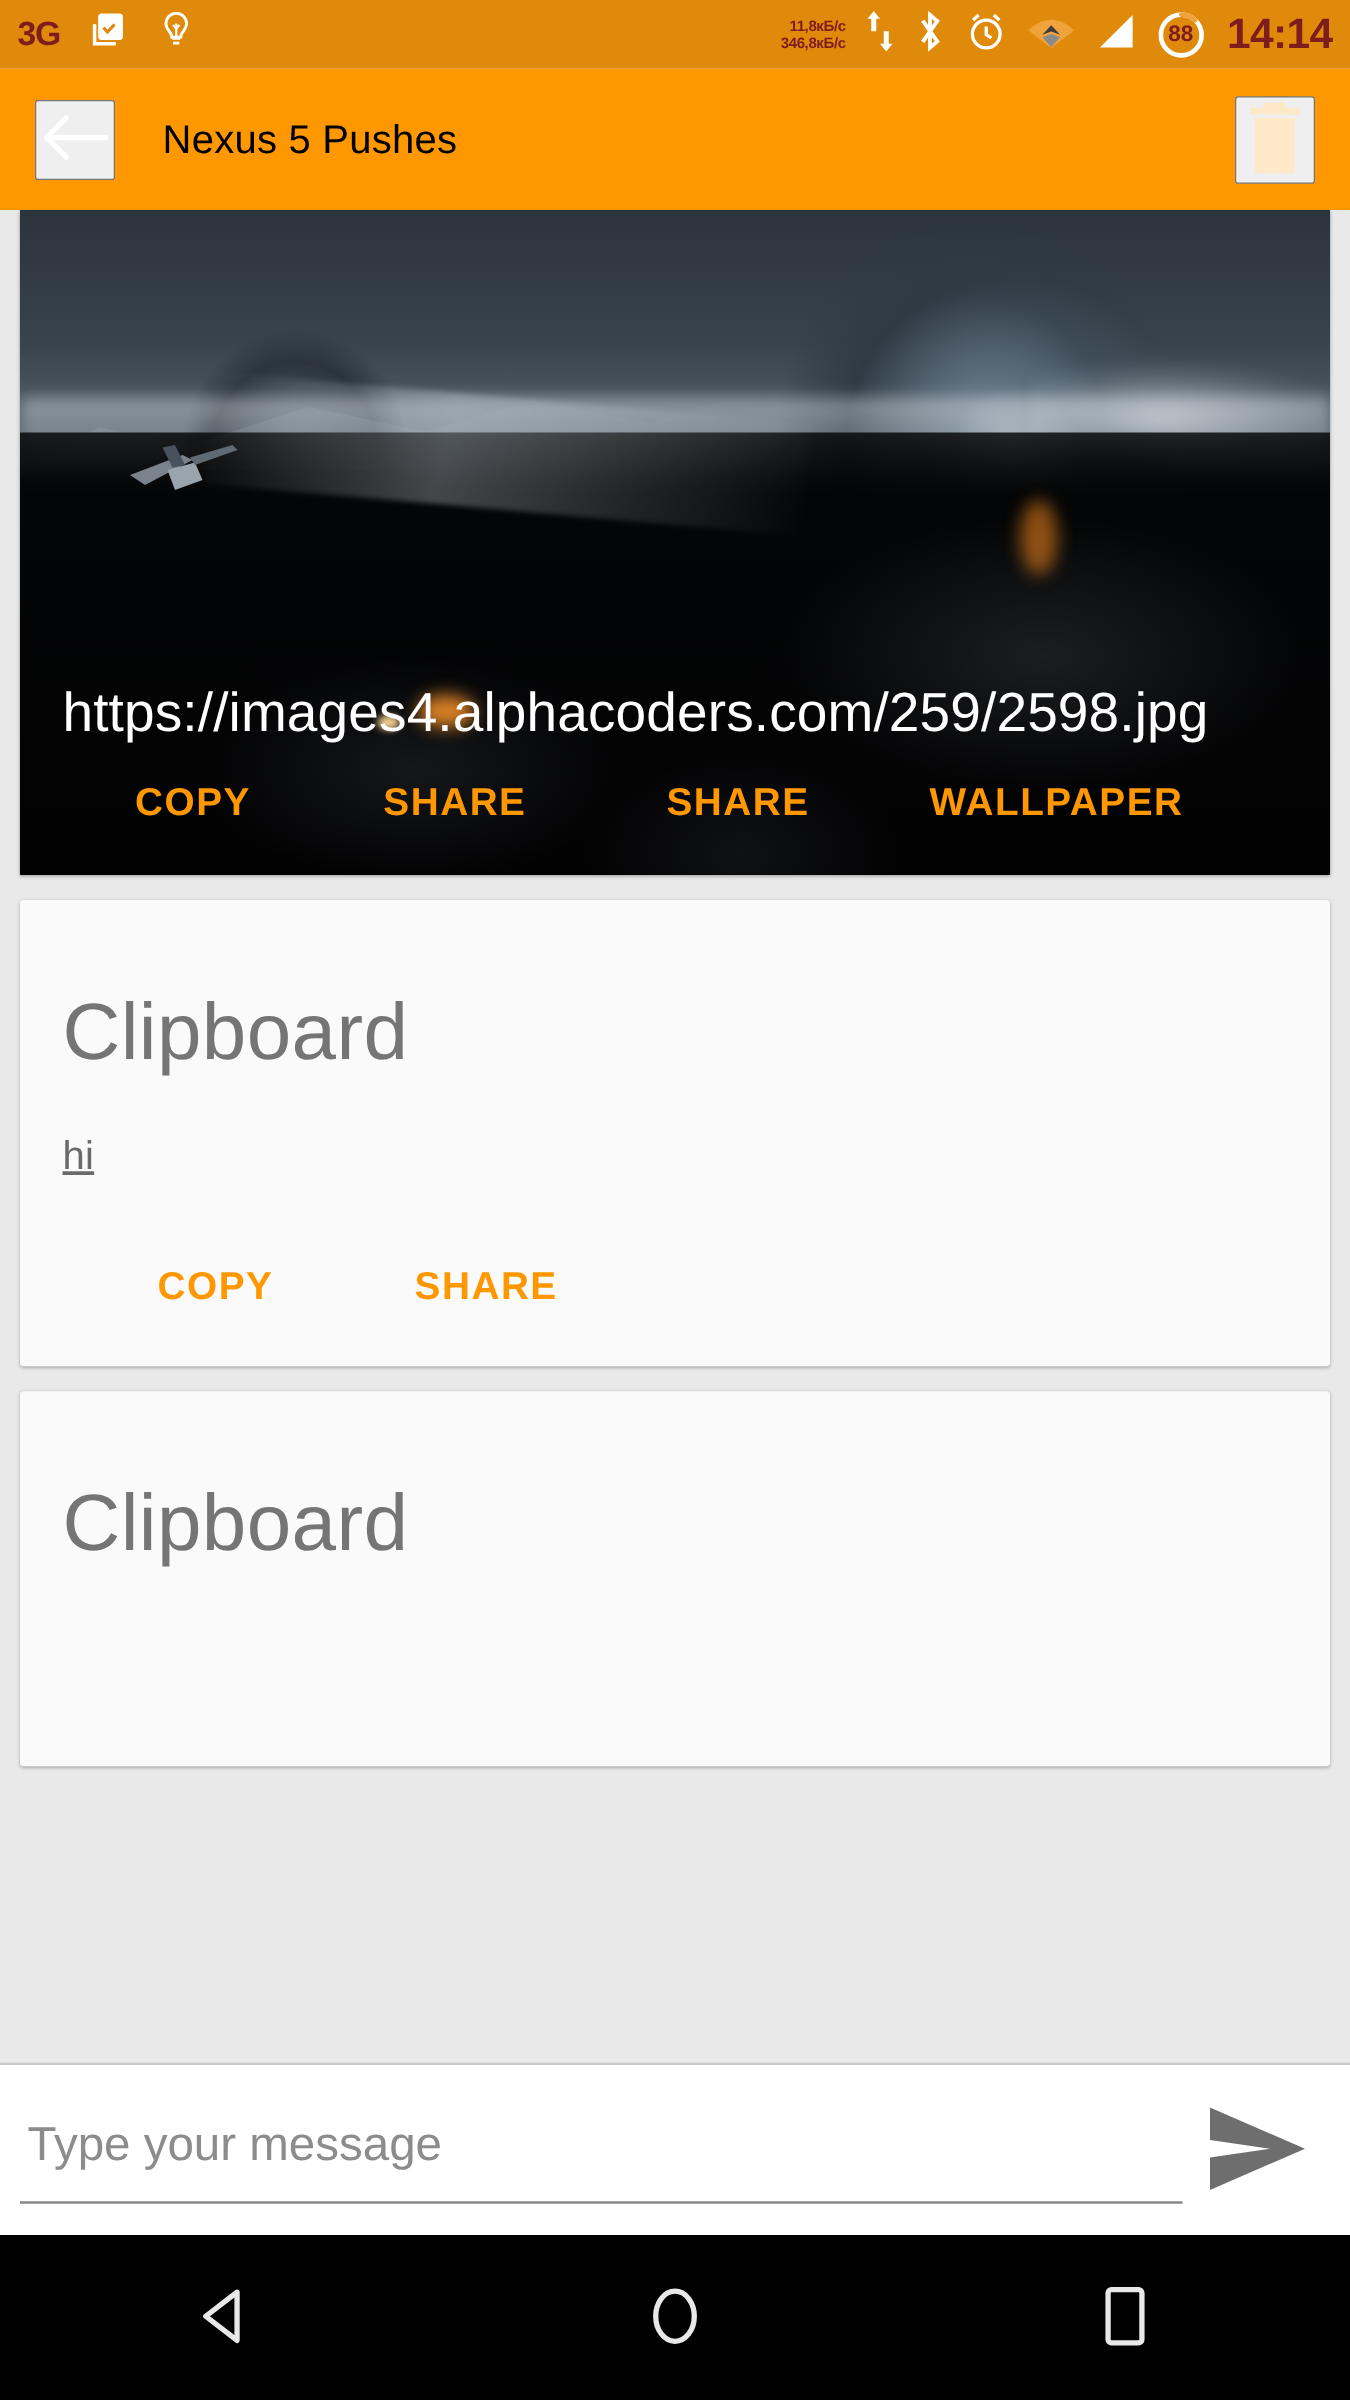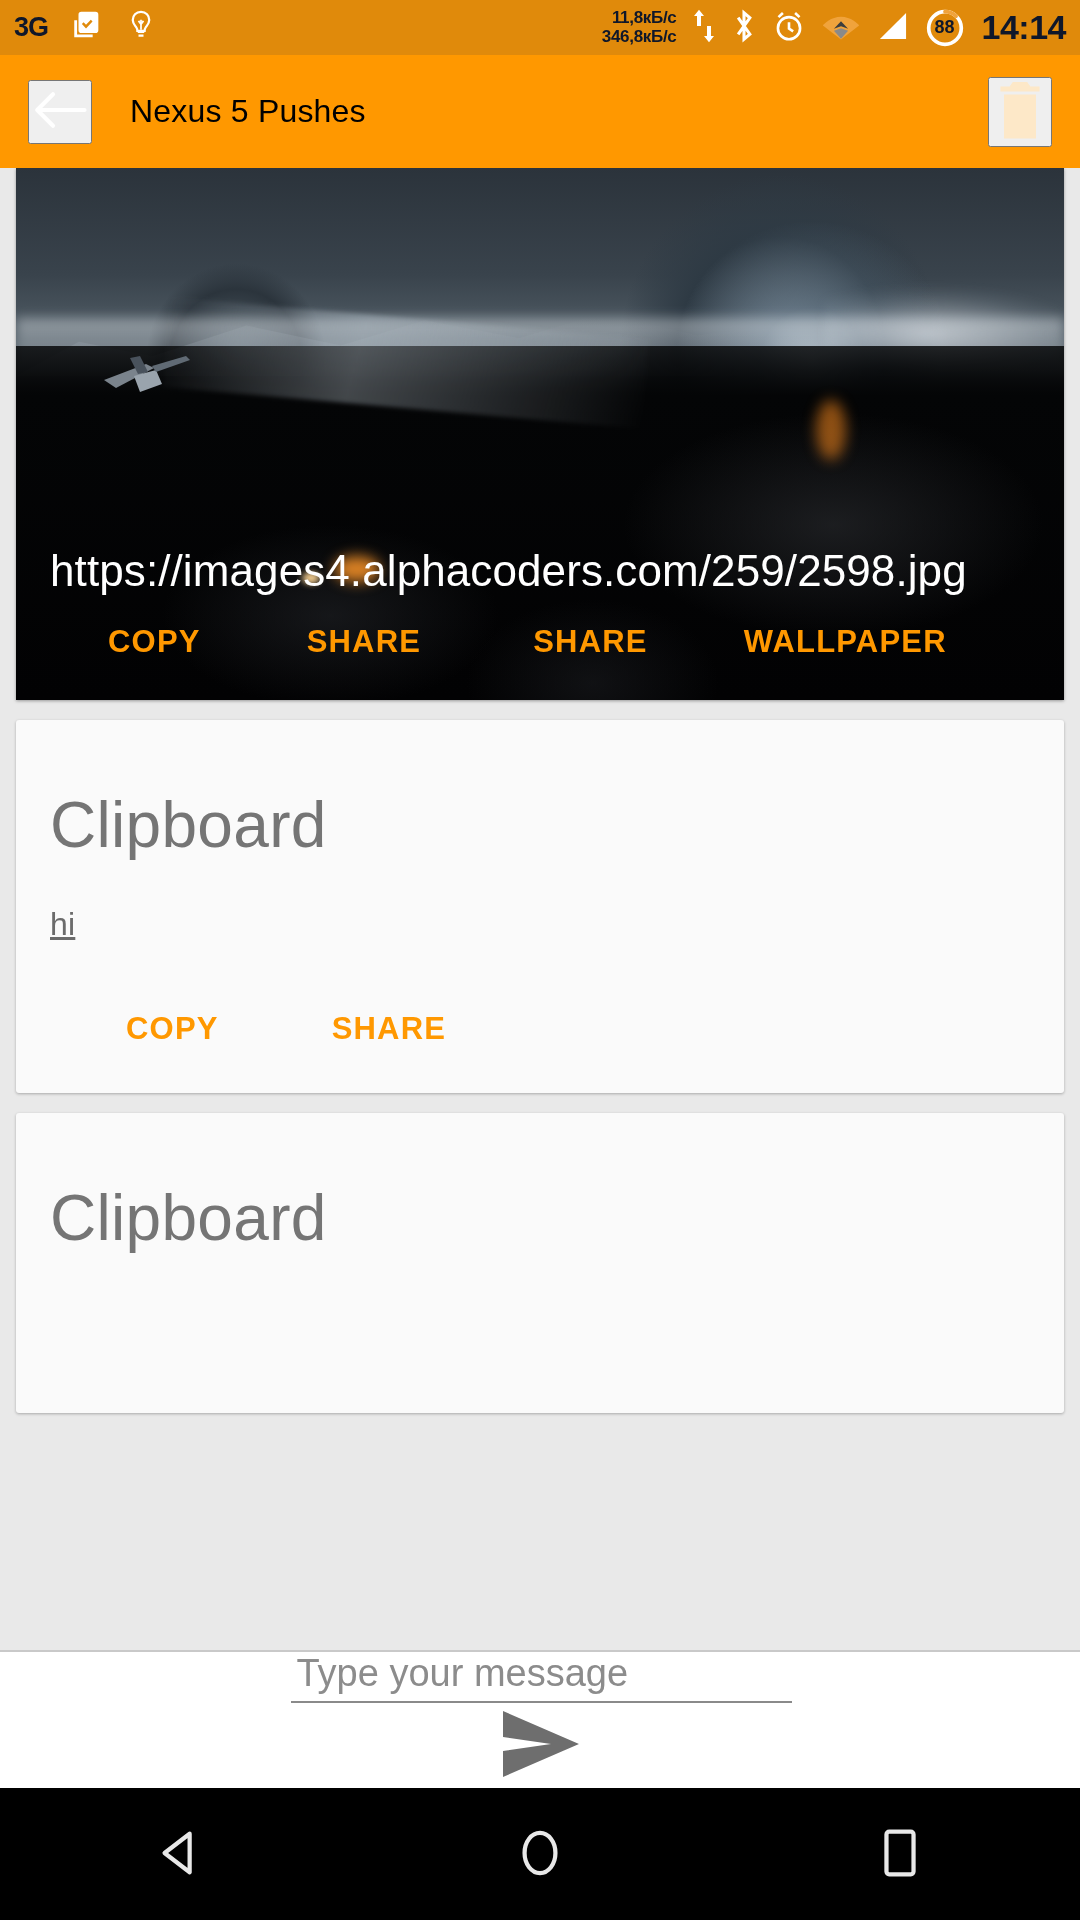--- a/index.html
+++ b/index.html
@@ -10,31 +10,31 @@
     overflow:hidden;
     position:relative;
   }
 
   
   #status-bar {
     height:55px; width:100%;
     background:#e08a0b;
     display:flex; align-items:center;
     padding:0 14px;
-    color:#0f172a;
+    color:#7f1d1d;
   }
   .sb-left { display:flex; align-items:center; gap:22px; }
   .sb-right { margin-left:auto; display:flex; align-items:center; gap:14px; }
   .glyph-3g {
     font-size:27px; font-weight:bold; letter-spacing:-1px;
     font-family:"Liberation Sans", sans-serif; line-height:1;
   }
   .speeds {
     display:flex; flex-direction:column; align-items:flex-end;
-    font-size:17px; font-weight:bold; line-height:1.08;
+    font-size:12px; font-weight:bold; line-height:1.08;
     letter-spacing:-0.3px;
   }
   .sb-icon { display:block; }
   .clock-text { font-size:34px; font-weight:bold; letter-spacing:-0.5px; margin-left:3px; }
   .batt-wrap { position:relative; width:40px; height:40px; }
   .batt-num {
     position:absolute; inset:0; display:flex; align-items:center; justify-content:center;
     font-size:18px; font-weight:bold;
   }
 
@@ -166,21 +166,20 @@
   .clip-actions .act.c2 { margin-left:105px; }
   #clip-card-2 { height:300px; }
 
   
   #msg-bar {
     position:absolute; left:0; right:0; bottom:132px; height:138px;
     background:#ffffff;
     display:flex; align-items:center;
     padding:0 14px 0 16px;
     border-top:2px solid #c9c9c9;
-    flex-direction:column;
   }
   #msg-input {
     flex:1; height:86px;
     border:0; border-bottom:2px solid #8a8a8a;
     background:transparent;
     font-size:38px; color:#4a4a4a;
     font-family:"Liberation Sans", sans-serif;
     padding:0 6px 6px;
     outline:none;
   }

